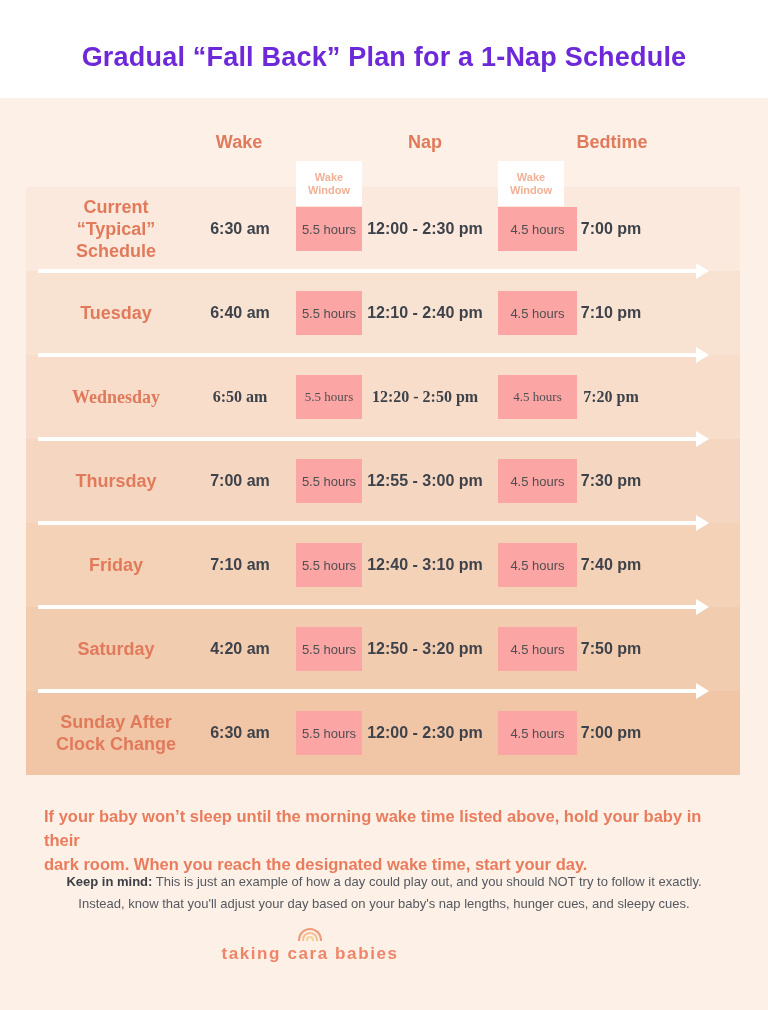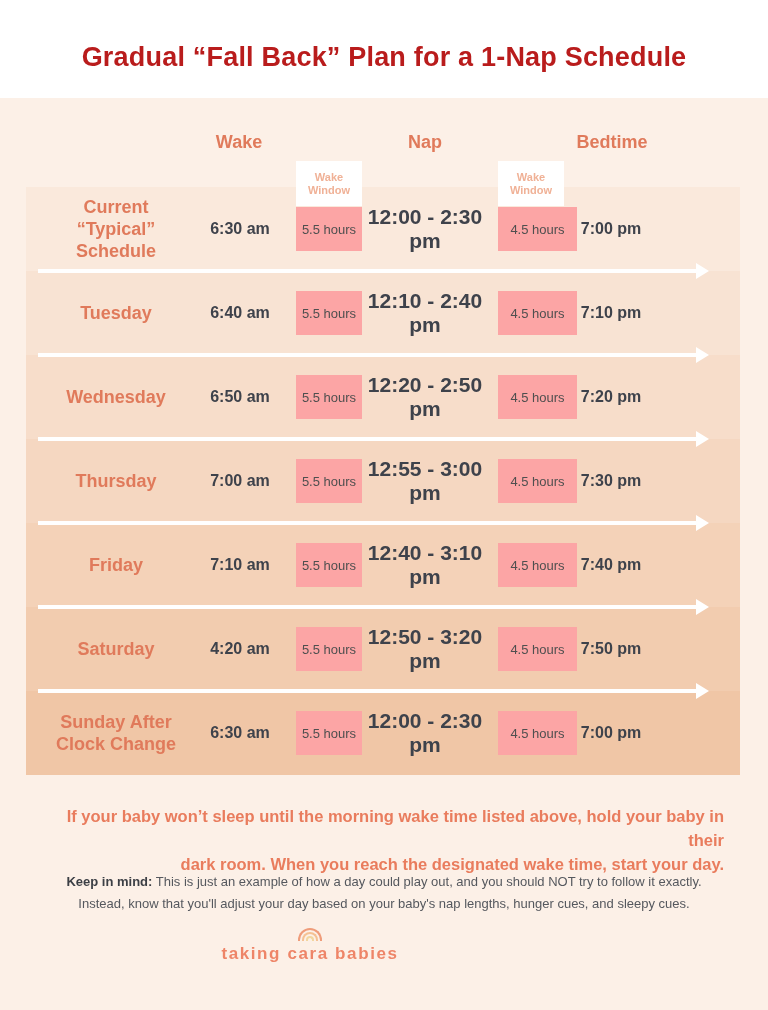--- a/index.html
+++ b/index.html
@@ -5,21 +5,21 @@
   * { margin:0; padding:0; box-sizing:border-box; }
   html,body { background:#e9e9e9; }
   .page {
     position:relative; width:768px; height:1010px; margin:0 auto;
     background:#FCF0E7; overflow:hidden;
     font-family:"Liberation Sans", sans-serif;
   }
   .header-band { position:absolute; left:0; top:0; width:768px; height:98px; background:#FFFFFF; }
   .title {
     position:absolute; left:0; top:42px; width:768px; text-align:center;
-    font-size:27px; font-weight:bold; color:#b91c1c; letter-spacing:.2px;
+    font-size:27px; font-weight:bold; color:#6d28d9; letter-spacing:.2px;
   }
   .col-header {
     position:absolute; top:132px; width:120px; text-align:center;
     font-size:18px; font-weight:bold; color:#E07A5B;
   }
   .col-header.wake    { left:179px; }
   .col-header.nap     { left:365px; }
   .col-header.bedtime { left:552px; }
   .ww-label {
     position:absolute; top:161px; width:66px; height:45px; background:#FFFFFF;
@@ -33,41 +33,41 @@
   .row {
     position:absolute; left:26px; width:714px; height:84px; z-index:1;
   }
   .cell { position:absolute; top:50%; transform:translateY(-50%); text-align:center; }
   .day {
     left:10px; width:160px; font-size:18px; font-weight:bold; color:#E07A5B;
     line-height:22px; white-space:pre-line;
   }
   .time { font-size:16px; font-weight:bold; color:#3E424B; }
   .wake-time { left:164px; width:100px; }
-  .nap-time  { left:334px; width:130px; font-size:21px; }
+  .nap-time  { left:334px; width:130px; font-size:16px; }
   .bed-time  { left:535px; width:100px; }
   .ww-box {
     position:absolute; top:50%; transform:translateY(-50%); width:66px; height:44px;
     background:#fca5a5; display:flex; align-items:center; justify-content:center;
     font-size:13px; color:#4F4F4F;
   }
   .ww-box.first  { left:270px; }
   .ww-box.second { left:472px; width:79px; }
 
   .arrow {
     position:absolute; left:38px; width:658px; height:4px; background:#FFFFFF; z-index:2;
   }
   .arrow::after {
     content:""; position:absolute; right:-13px; top:-6px;
     border-left:13px solid #FFFFFF; border-top:8px solid transparent; border-bottom:8px solid transparent;
     width:0; height:0;
   }
 
   .note-highlight {
-    position:absolute; left:44px; top:804px; width:680px; text-align:right;
+    position:absolute; left:44px; top:804px; width:680px; text-align:left;
     font-size:16.5px; font-weight:bold; color:#E97C5D; line-height:24px;
     white-space:pre-line;
   }
   .keep-in-mind {
     position:absolute; left:64px; top:871px; width:640px; text-align:center;
     font-size:13px; color:#55585E; line-height:22px; white-space:pre-line;
   }
   .keep-in-mind b { color:#3C3F45; }
 
   .logo { position:absolute; left:0; top:928px; width:620px; text-align:center; }
@@ -113,21 +113,21 @@
 
   <div class="row" style="top: 271px; background: rgb(248, 227, 211);">
     <div class="cell day">Tuesday</div>
     <div class="cell time wake-time">6:40 am</div>
     <div class="ww-box first">5.5 hours</div>
     <div class="cell time nap-time">12:10 - 2:40 pm</div>
     <div class="ww-box second">4.5 hours</div>
     <div class="cell time bed-time">7:10 pm</div>
   </div>
 
-  <div class="row" style="top: 355px; background: rgb(247, 221, 202);">
+  <div class="row" style="top: 355px; background: rgb(247, 221, 202); font-family: Liberation Serif, serif;">
     <div class="cell day">Wednesday</div>
     <div class="cell time wake-time">6:50 am</div>
     <div class="ww-box first">5.5 hours</div>
     <div class="cell time nap-time">12:20 - 2:50 pm</div>
     <div class="ww-box second">4.5 hours</div>
     <div class="cell time bed-time">7:20 pm</div>
   </div>
 
   <div class="row" style="top: 439px; background: rgb(245, 215, 193);">
     <div class="cell day">Thursday</div>

